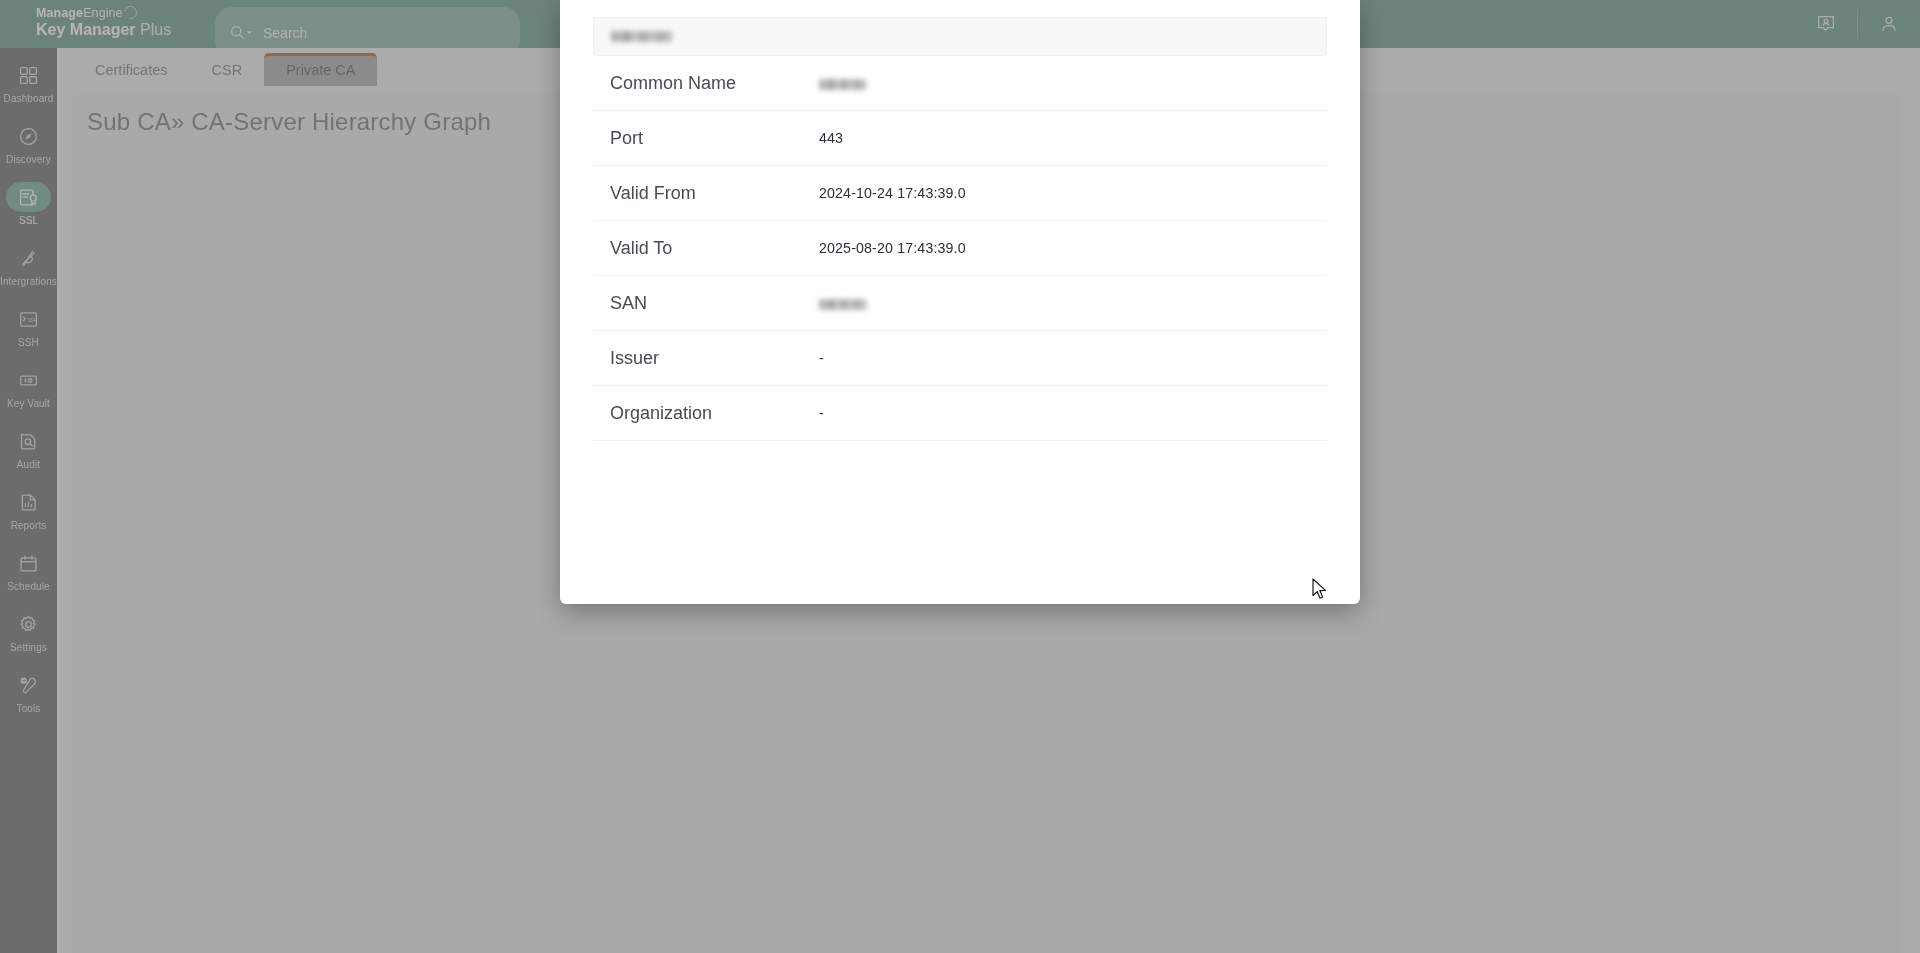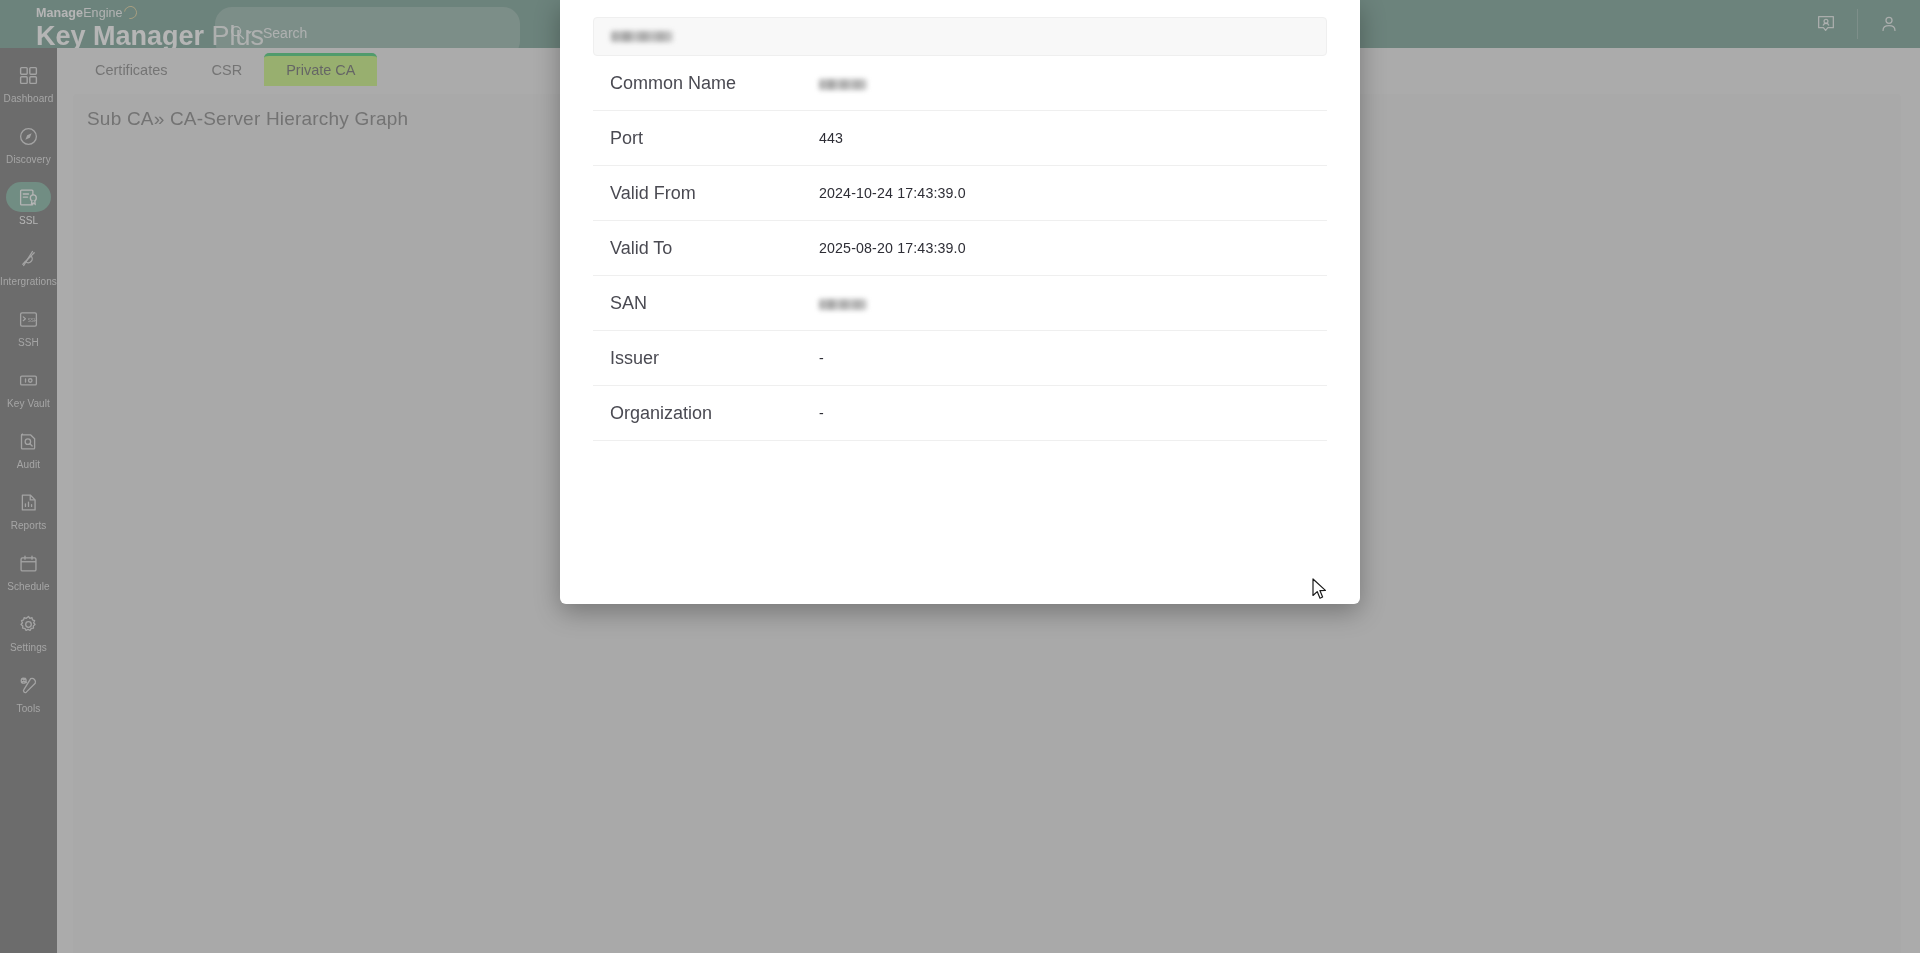--- a/index.html
+++ b/index.html
@@ -56,21 +56,21 @@
     display: inline-block;
     width: 13px; height: 13px;
     border: 1.6px solid #d9c98a;
     border-radius: 50%;
     border-left-color: transparent;
     transform: rotate(-35deg);
     vertical-align: -2px;
     margin-left: 1px;
   }
   .brand-bottom {
-    font-size: 27px;
+    font-size: 16px;
     margin-top: 1px;
     white-space: nowrap;
     text-align: right;
   }
   .brand-bottom .kmp-bold { font-weight: bold; }
   .brand-bottom .kmp-light { font-weight: normal; opacity: .88; }
 
   .searchbox {
     position: absolute;
     left: 215px;
@@ -164,39 +164,39 @@
   }
   .tab {
     padding: 9px 22px 8px 22px;
     font-size: 14.5px;
     color: #6f6f6f;
     cursor: pointer;
     border-radius: 5px 5px 0 0;
     position: relative;
   }
   .tab.active {
-    background: #bef264;
+    background: #a3a3a3;
     color: #4f4f4f;
-    border-top: 3px solid #22c55e;
+    border-top: 3px solid #a16207;
     padding-top: 6px;
   }
 
   .panel {
     position: absolute;
     left: 16px; top: 46px;
     width: 1828px;
     height: 905px;
     background: #E4E4E4;
     border-radius: 4px;
   }
   .panel-title {
     position: absolute;
     left: 14px;
     top: 14px;
-    font-size: 19px;
+    font-size: 24px;
     color: #6d6d6d;
     letter-spacing: .2px;
   }
 
   
   .overlay {
     position: absolute;
     inset: 0;
     background: rgba(120,120,120,.55);
   }

